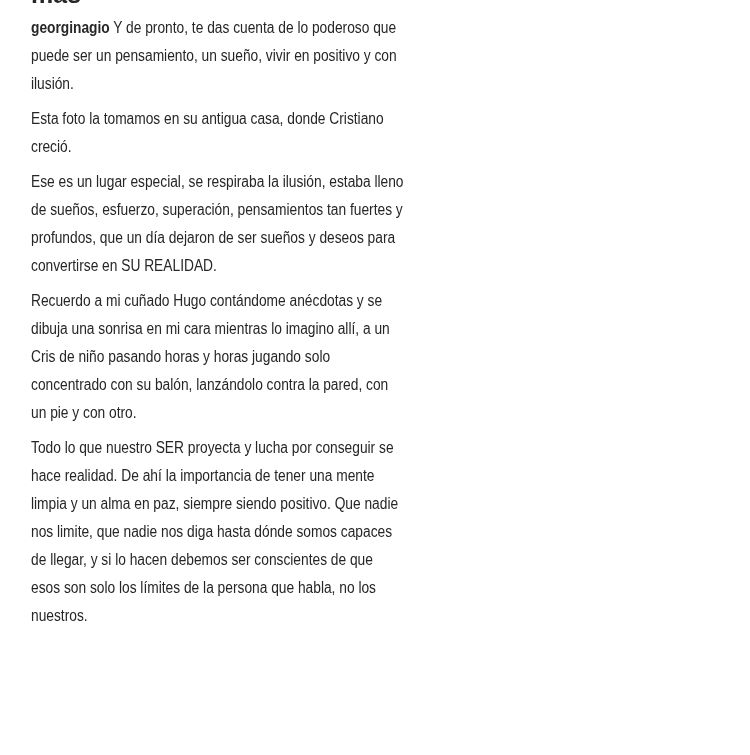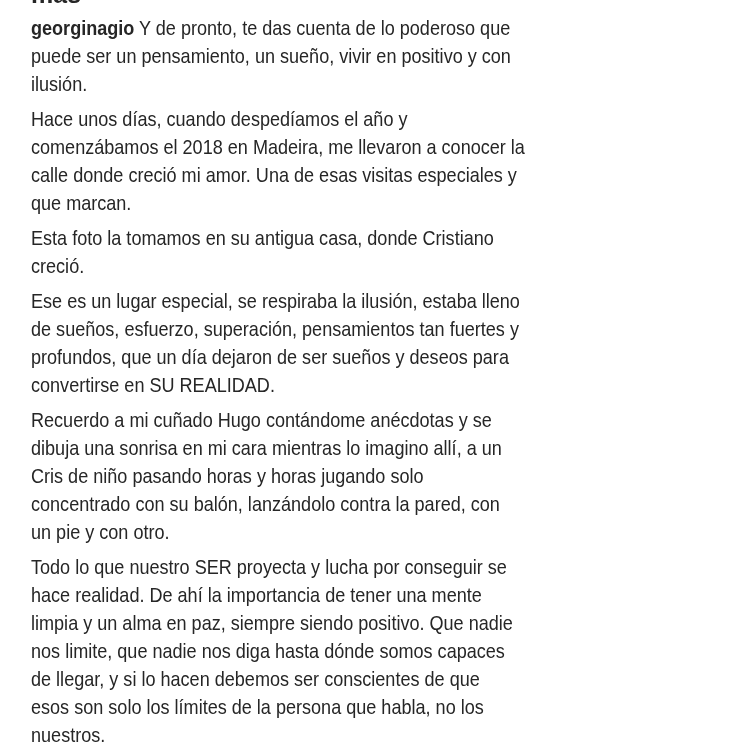--- a/index.html
+++ b/index.html
@@ -23,21 +23,21 @@
       font-weight: bold;
       line-height: 28px;
       white-space: nowrap;
       color: #262626;
     }
     .caption {
       position: absolute;
       left: 31px;
       top: 14px;
       width: 700px;
-      font-size: 21px;
+      font-size: 16px;
       line-height: 28px;
     }
     .para {
       margin: 0 0 7px 0;
     }
     .line {
       display: block;
       white-space: nowrap;
       transform-origin: left center;
       transform: scaleX(0.86);
@@ -53,26 +53,20 @@
 <div class="clipped-top">más</div>
 
 <div class="caption">
 
   <div class="para">
     <span class="line"><span class="username">georginagio</span><span> Y de pronto, te das cuenta de lo poderoso que</span></span>
     <span class="line">puede ser un pensamiento, un sueño, vivir en positivo y con</span>
     <span class="line">ilusión.</span>
   </div>
 
-  <div class="para">
-    <span class="line">Hace unos días, cuando despedíamos el año y</span>
-    <span class="line">comenzábamos el 2018 en Madeira, me llevaron a conocer la</span>
-    <span class="line">calle donde creció mi amor. Una de esas visitas especiales y</span>
-    <span class="line">que marcan.</span>
-  </div>
 
   <div class="para">
     <span class="line">Esta foto la tomamos en su antigua casa, donde Cristiano</span>
     <span class="line">creció.</span>
   </div>
 
   <div class="para">
     <span class="line">Ese es un lugar especial, se respiraba la ilusión, estaba lleno</span>
     <span class="line">de sueños, esfuerzo, superación, pensamientos tan fuertes y</span>
     <span class="line">profundos, que un día dejaron de ser sueños y deseos para</span>

